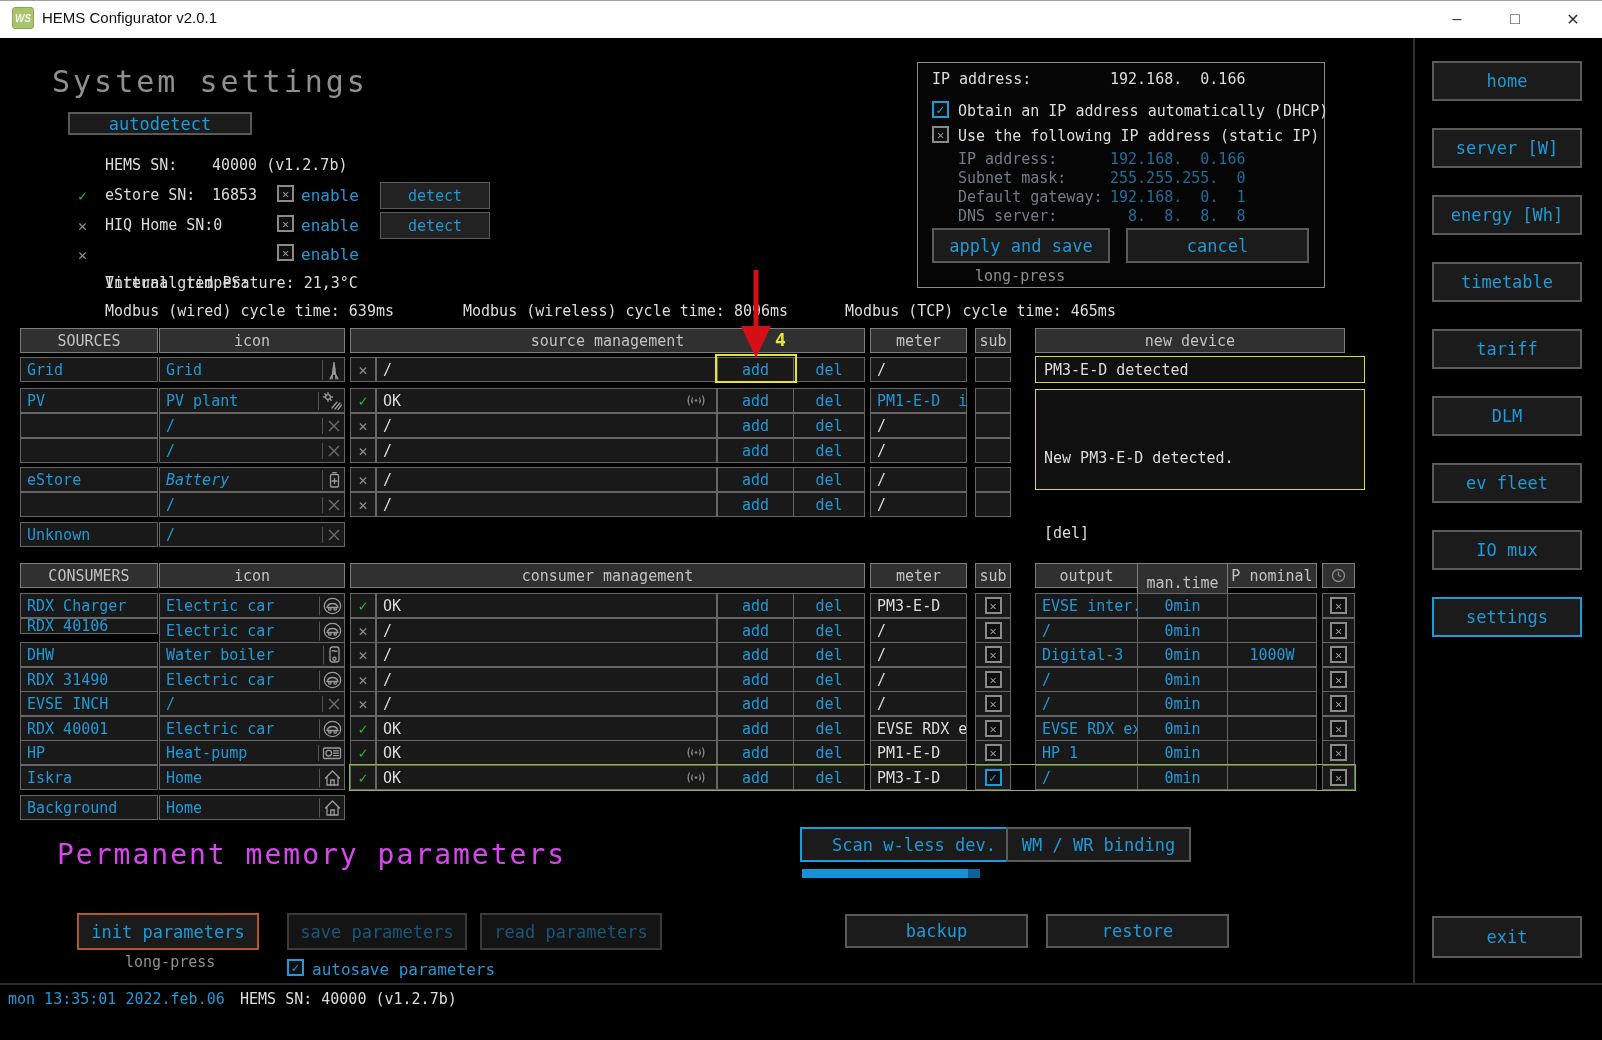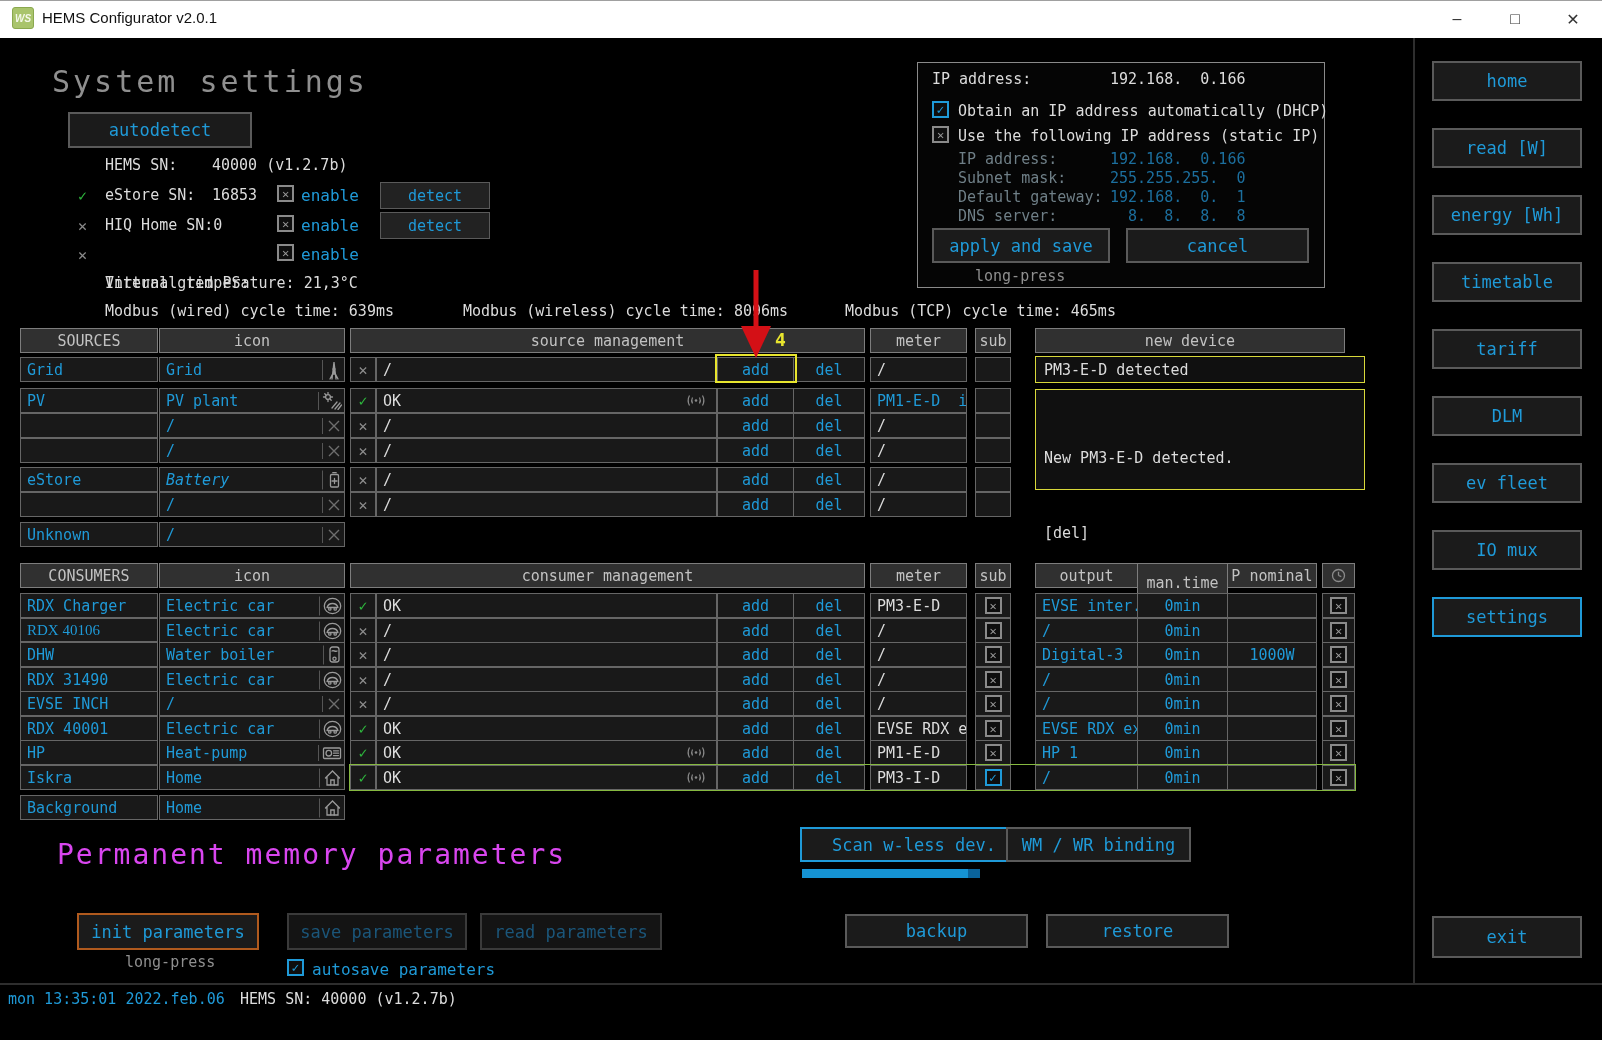--- a/index.html
+++ b/index.html
@@ -57,21 +57,21 @@
   <div class="abs applogo" style="z-index:2">WS</div>
   <div class="abs titletext" style="z-index:2">HEMS Configurator v2.0.1</div>
   <div class="abs wctrl" style="left:1430px;z-index:2">–</div>
   <div class="abs wctrl" style="left:1488px;z-index:2">□</div>
   <div class="abs wctrl" style="left:1546px;z-index:2">✕</div>
 
   <div class="abs divline" style="left:1413px;top:38px;width:2px;height:945px"></div>
   <div class="abs divline" style="left:0;top:983px;width:1602px;height:2px"></div>
 
   <div class="abs h1" style="left:52px;top:64px">System settings</div>
-  <div class="abs btn" style="left:68px;top:112px;width:184px;height:36px">autodetect</div>
+  <div class="abs btn" style="left:68px;top:112px;width:184px;height:23px">autodetect</div>
   <div class="abs t" style="left:105px;top:156px">HEMS SN:</div>
   <div class="abs t" style="left:212px;top:156px">40000 (v1.2.7b)</div>
   <div id="sysrows">
       <div class="abs" style="left: 78px; top: 186px;"><span class="stat-ok">✓</span></div>
       <div class="abs t" style="left: 105px; top: 186px;">eStore SN:</div>
       <div class="abs t" style="left: 212px; top: 186px;">16853</div>
       <div class="abs cbk x" style="left: 277px; top: 185px; width: 17px; height: 17px;"></div>
       <div class="abs tb" style="left: 301px; top: 186px; font-size: 16px;">enable</div>
       <div class="abs btn small" style="left: 380px; top: 182px; width: 110px; height: 27px;">detect</div>
       <div class="abs" style="left: 78px; top: 216px;"><span class="stat-no">✕</span></div>
@@ -105,21 +105,21 @@
       <div class="abs t" style="left: 1110px; top: 188px; color: rgb(28, 111, 158);">192.168.  0.  1</div>
       <div class="abs t" style="left: 958px; top: 207px; color: rgb(111, 127, 135);">DNS server:</div>
       <div class="abs t" style="left: 1110px; top: 207px; color: rgb(28, 111, 158);">  8.  8.  8.  8</div>
     </div>
   <div class="abs btn" style="left:932px;top:228px;width:178px;height:35px">apply and save</div>
   <div class="abs btn" style="left:1126px;top:228px;width:183px;height:35px">cancel</div>
   <div class="abs tg" style="left:975px;top:267px">long-press</div>
 
   <div id="sidebar">
       <div class="abs btn sidebtn" style="top: 61px;">home</div>
-      <div class="abs btn sidebtn" style="top: 128px;">read [W]</div>
+      <div class="abs btn sidebtn" style="top: 128px;">server [W]</div>
       <div class="abs btn sidebtn" style="top: 195px;">energy [Wh]</div>
       <div class="abs btn sidebtn" style="top: 262px;">timetable</div>
       <div class="abs btn sidebtn" style="top: 329px;">tariff</div>
       <div class="abs btn sidebtn" style="top: 396px;">DLM</div>
       <div class="abs btn sidebtn" style="top: 463px;">ev fleet</div>
       <div class="abs btn sidebtn" style="top: 530px;">IO mux</div>
       <div class="abs btn sidebtn active" style="top: 597px;">settings</div>
     </div>
 
   <div class="abs cell hdr" style="left:20px;top:328px;width:138px;height:25px">SOURCES</div>
@@ -237,21 +237,21 @@
       <div class="abs cell ctr" style="left: 350px; top: 593px; width: 26px; height: 25px;"><span class="stat-ok">✓</span></div>
       <div class="abs cell cw" style="left: 376px; top: 593px; width: 341px; height: 25px;"><span>OK</span></div>
       <div class="abs cell ctr" style="left: 717px; top: 593px; width: 77px; height: 25px;">add</div>
       <div class="abs cell ctr" style="left: 793px; top: 593px; width: 72px; height: 25px;">del</div>
       <div class="abs cell cw" style="left: 870px; top: 593px; width: 97px; height: 25px;">PM3-E-D</div>
       <div class="abs cell ctr" style="left: 975px; top: 593px; width: 36px; height: 25px;"><div class="abs cbk x" style="left: 0px; top: 0px; width: 17px; height: 17px; position: static;"></div></div>
       <div class="abs cell" style="left: 1035px; top: 593px; width: 103px; height: 25px;">EVSE inter.</div>
       <div class="abs cell ctr" style="left: 1137px; top: 593px; width: 91px; height: 25px;">0min</div>
       <div class="abs cell ctr" style="left: 1227px; top: 593px; width: 90px; height: 25px;"></div>
       <div class="abs cell ctr" style="left: 1322px; top: 593px; width: 33px; height: 25px;"><div class="abs cbk x" style="left: 0px; top: 0px; width: 17px; height: 17px; position: static;"></div></div>
-      <div class="abs cell" style="left: 20px; top: 618px; width: 138px; height: 24px; font-family: Liberation Serif, serif;">RDX 40106</div>
+      <div class="abs cell" style="left: 20px; top: 618px; width: 138px; height: 16px;">RDX 40106</div>
       <div class="abs cell" style="left: 159px; top: 618px; width: 186px; height: 25px;"><span>Electric car</span><span style="position: absolute; right: 2px; top: 50%; transform: translateY(-50%); border-left: 1px solid rgb(85, 85, 85); padding-left: 3px; display: flex;"><span class="icn"><svg width="19" height="19" viewBox="0 0 19 19">
               <ellipse cx="9.5" cy="9.5" rx="8.2" ry="7.6" stroke="#9a9a9a" stroke-width="1.3" fill="none" stroke-linecap="round"></ellipse>
               <path d="M4 11 C5 7.8,6.5 7,9.5 7 C12.5 7,14 7.8,15 11 M4 11 H15" stroke="#9a9a9a" stroke-width="1.3" fill="none" stroke-linecap="round"></path>
               <circle cx="6.8" cy="12.4" r="1.2" stroke="#9a9a9a" stroke-width="1.3" fill="none" stroke-linecap="round"></circle>
               <circle cx="12.2" cy="12.4" r="1.2" stroke="#9a9a9a" stroke-width="1.3" fill="none" stroke-linecap="round"></circle>
             </svg></span></span></div>
       <div class="abs cell ctr" style="left: 350px; top: 618px; width: 26px; height: 25px;"><span class="stat-no">✕</span></div>
       <div class="abs cell cw" style="left: 376px; top: 618px; width: 341px; height: 25px;"><span>/</span></div>
       <div class="abs cell ctr" style="left: 717px; top: 618px; width: 77px; height: 25px;">add</div>
       <div class="abs cell ctr" style="left: 793px; top: 618px; width: 72px; height: 25px;">del</div>

